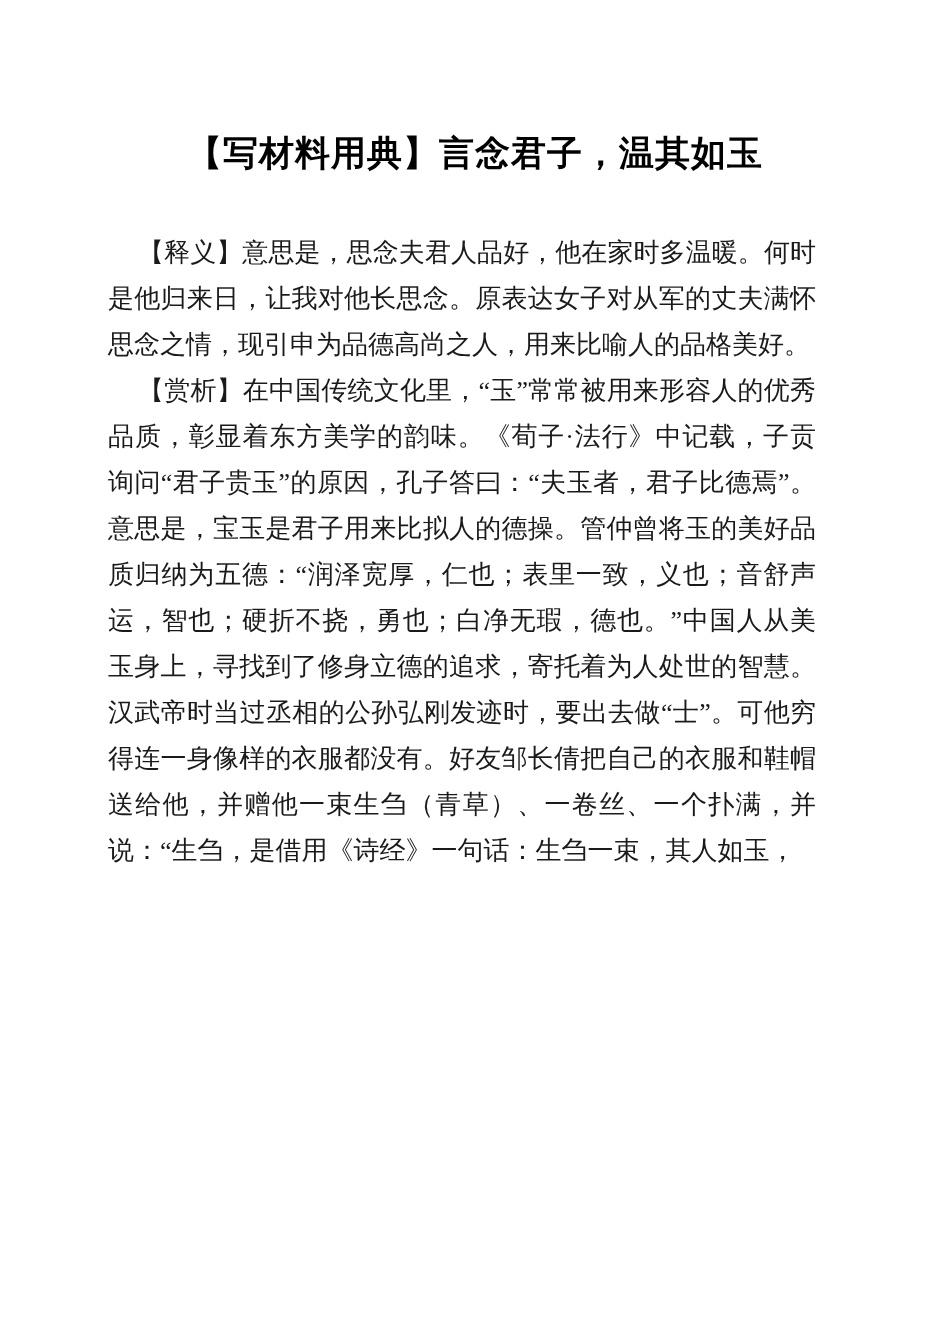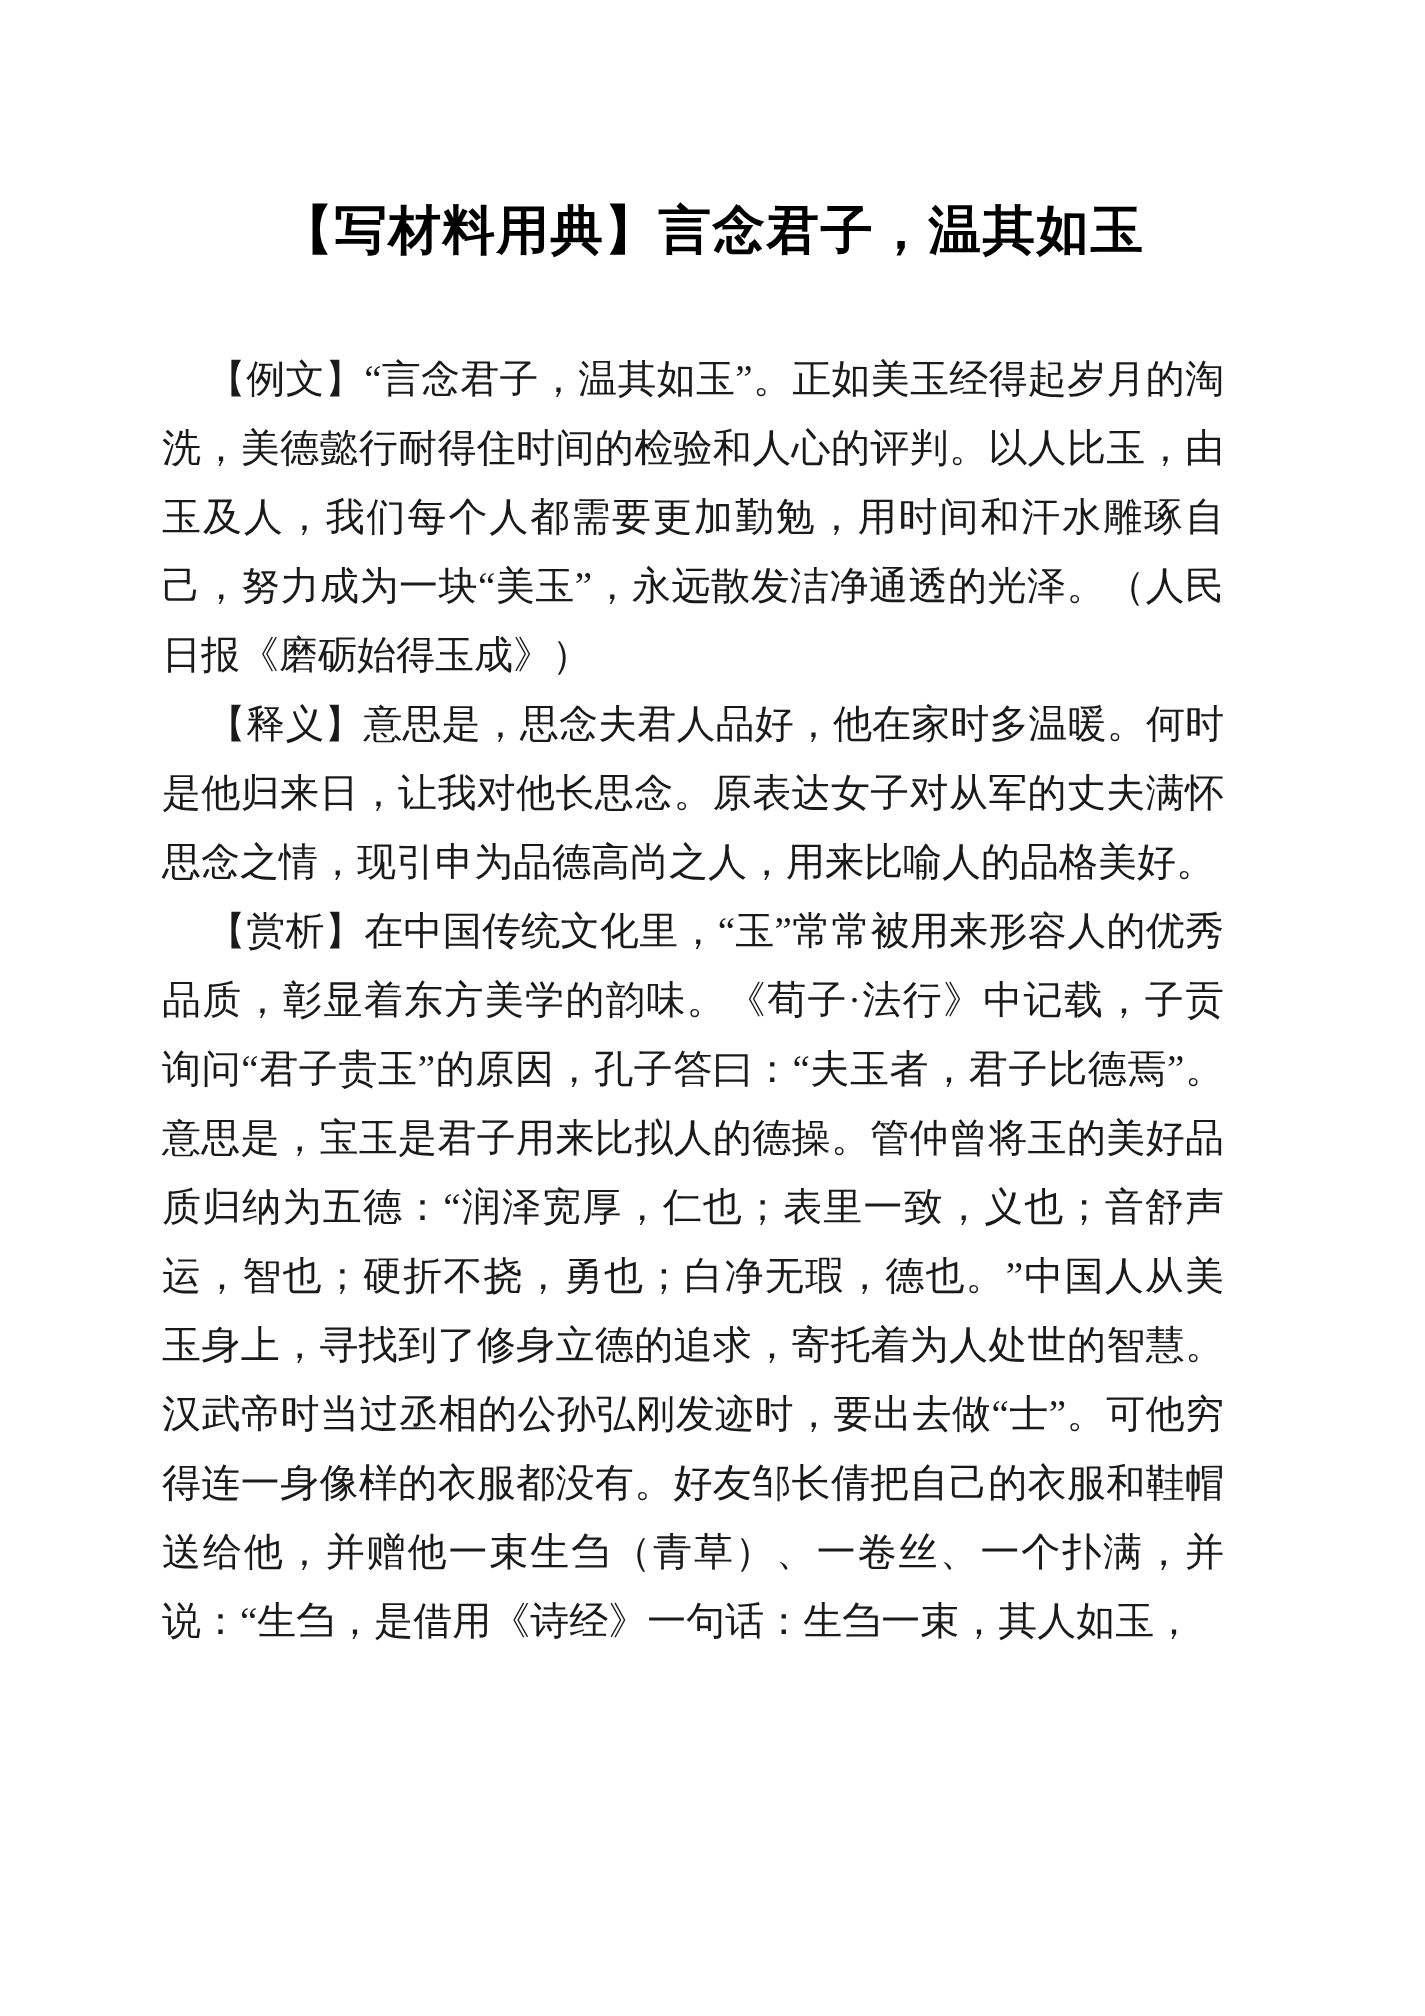--- a/index.html
+++ b/index.html
@@ -46,17 +46,16 @@
     color: #1a1a1a;
     word-break: break-all;
   }
 </style>
 </head>
 <body>
 
 <div class="page">
   <h1 class="doc-title">【写材料用典】言念君子，温其如玉</h1>
   <div class="doc-body">
-      <p class="para"><span>【例文】</span><span>“言念君子，温其如玉”。正如美玉经得起岁月的淘洗，美德懿行耐得住时间的检验和人心的评判。以人比玉，由玉及人，我们每个人都需要更加勤勉，用时间和汗水雕琢自己，努力成为一块“美玉”，永远散发洁净通透的光泽。（人民日报《磨砺始得玉成》）</span></p>
       <p class="para"><span>【释义】</span><span>意思是，思念夫君人品好，他在家时多温暖。何时是他归来日，让我对他长思念。原表达女子对从军的丈夫满怀思念之情，现引申为品德高尚之人，用来比喻人的品格美好。</span></p>
       <p class="para"><span>【赏析】</span><span>在中国传统文化里，“玉”常常被用来形容人的优秀品质，彰显着东方美学的韵味。《荀子·法行》中记载，子贡询问“君子贵玉”的原因，孔子答曰：“夫玉者，君子比德焉”。意思是，宝玉是君子用来比拟人的德操。管仲曾将玉的美好品质归纳为五德：“润泽宽厚，仁也；表里一致，义也；音舒声运，智也；硬折不挠，勇也；白净无瑕，德也。”中国人从美玉身上，寻找到了修身立德的追求，寄托着为人处世的智慧。汉武帝时当过丞相的公孙弘刚发迹时，要出去做“士”。可他穷得连一身像样的衣服都没有。好友邹长倩把自己的衣服和鞋帽送给他，并赠他一束生刍（青草）、一卷丝、一个扑满，并说：“生刍，是借用《诗经》一句话：生刍一束，其人如玉，</span></p>
     </div>
 </div>
 
 </body></html>

